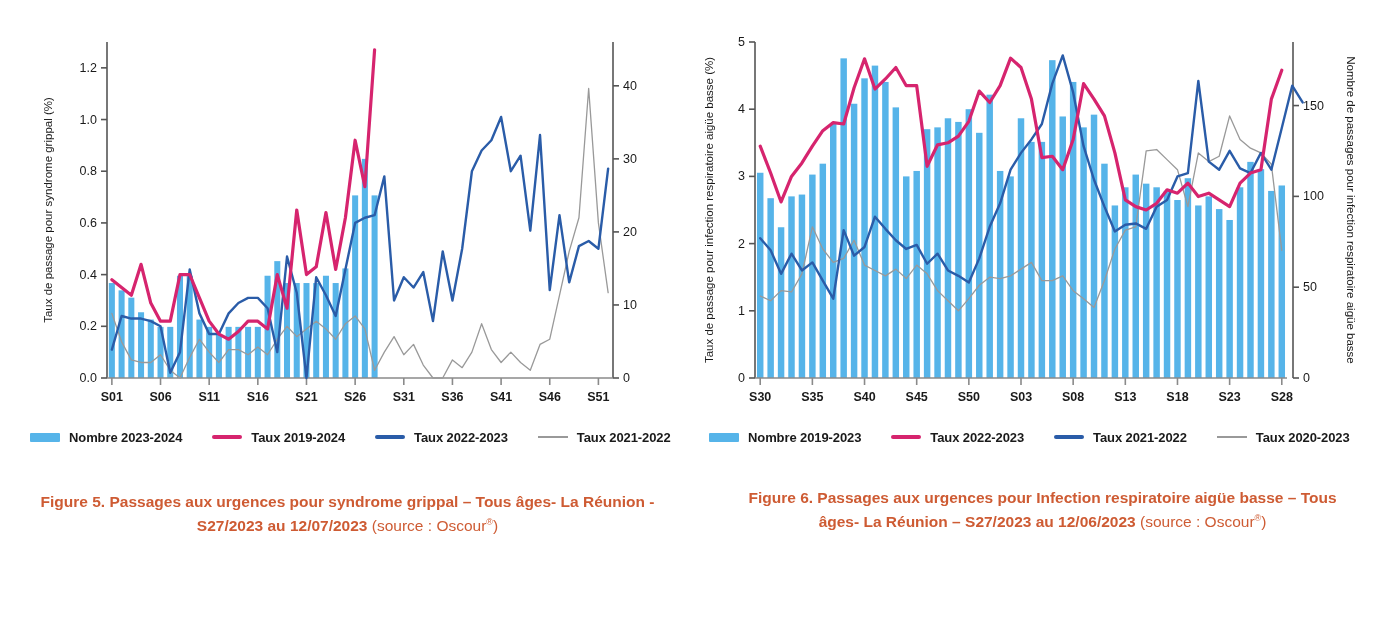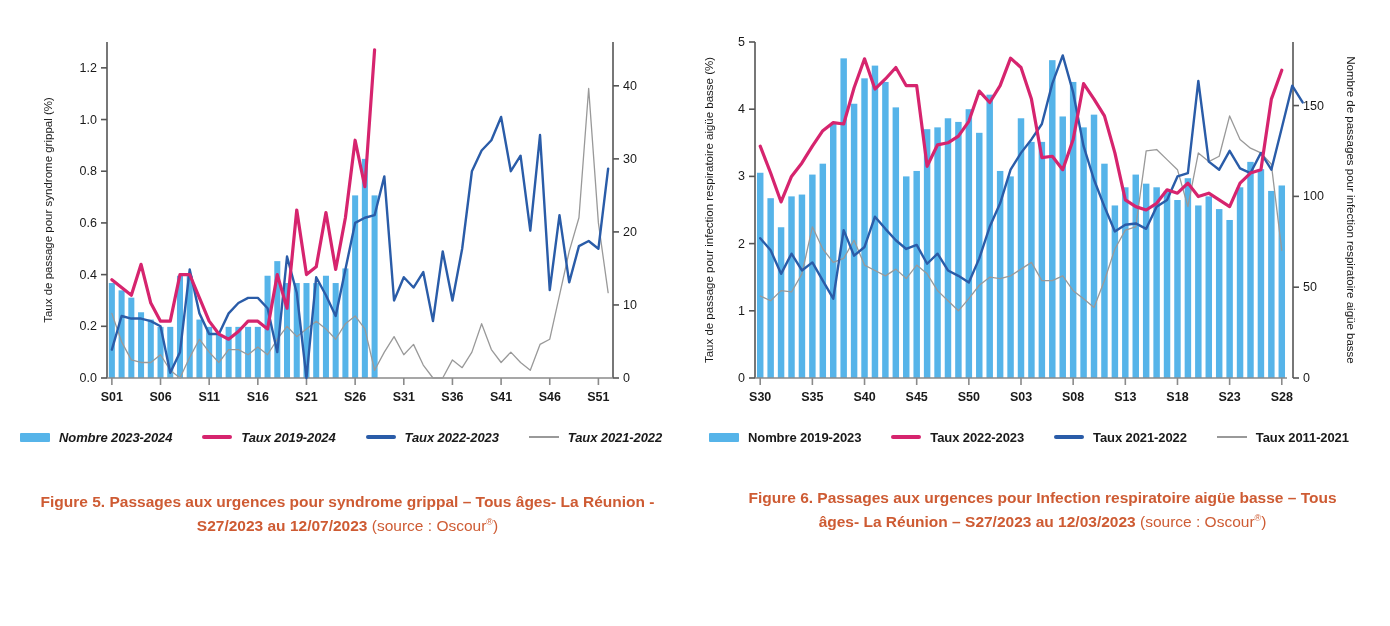--- a/index.html
+++ b/index.html
@@ -11,21 +11,21 @@
 
   .plotwrap{position:absolute;top:0;left:0;width:695px;height:420px;}
   svg.chart{display:block;}
 
   .axlabel{font-family:"Liberation Sans",sans-serif;font-size:11.5px;fill:#1a1a1a;}
   .ticktext{font-family:"Liberation Sans",sans-serif;font-size:12.5px;fill:#1a1a1a;}
   .xtick{font-family:"Liberation Sans",sans-serif;font-size:12.5px;font-weight:bold;fill:#1a1a1a;}
 
   .legend{position:absolute;left:0;width:695px;top:424px;height:26px;
           display:flex;align-items:center;justify-content:flex-start;}
-  .legend.l{padding-left:20px;font-style:italic;}
+  .legend.l{padding-left:30px;}
   .legend.r{padding-left:14px;}
   .legitem{display:flex;align-items:center;margin-right:30px;white-space:nowrap;}
   .legitem .swatch{display:inline-block;margin-right:9px;}
   .legitem .lbl{font-size:13px;font-weight:bold;font-family:"Liberation Sans",sans-serif;color:#1a1a1a;letter-spacing:-0.1px;}
 
   .sw-bar{width:30px;height:9px;background:#56B4E9;border-radius:1px;}
   .sw-line{width:30px;height:4px;border-radius:2px;}
   .sw-thin{width:30px;height:1.5px;}
 
   .caption{position:absolute;left:0;width:695px;top:490px;
@@ -269,23 +269,23 @@
       <div class="legitem">
         <span class="swatch sw-line" style="background:#D6246E"></span>
         <span class="lbl">Taux 2022-2023</span>
       </div>
       <div class="legitem">
         <span class="swatch sw-line" style="background:#2A5CA8"></span>
         <span class="lbl">Taux 2021-2022</span>
       </div>
       <div class="legitem">
         <span class="swatch sw-thin" style="background:#999999"></span>
-        <span class="lbl">Taux 2011-2021</span>
+        <span class="lbl">Taux 2020-2023</span>
       </div>
     </div>
 
     <div class="caption r">
-      <b>Figure 6. Passages aux urgences pour Infection respiratoire aigüe basse – Tous âges- La Réunion – S27/2023 au 12/03/2023</b>
+      <b>Figure 6. Passages aux urgences pour Infection respiratoire aigüe basse – Tous âges- La Réunion – S27/2023 au 12/06/2023</b>
       <span class="src">(source : Oscour<sup>®</sup>)</span>
     </div>
   </div>
 
 </div>
 
 </body></html>

